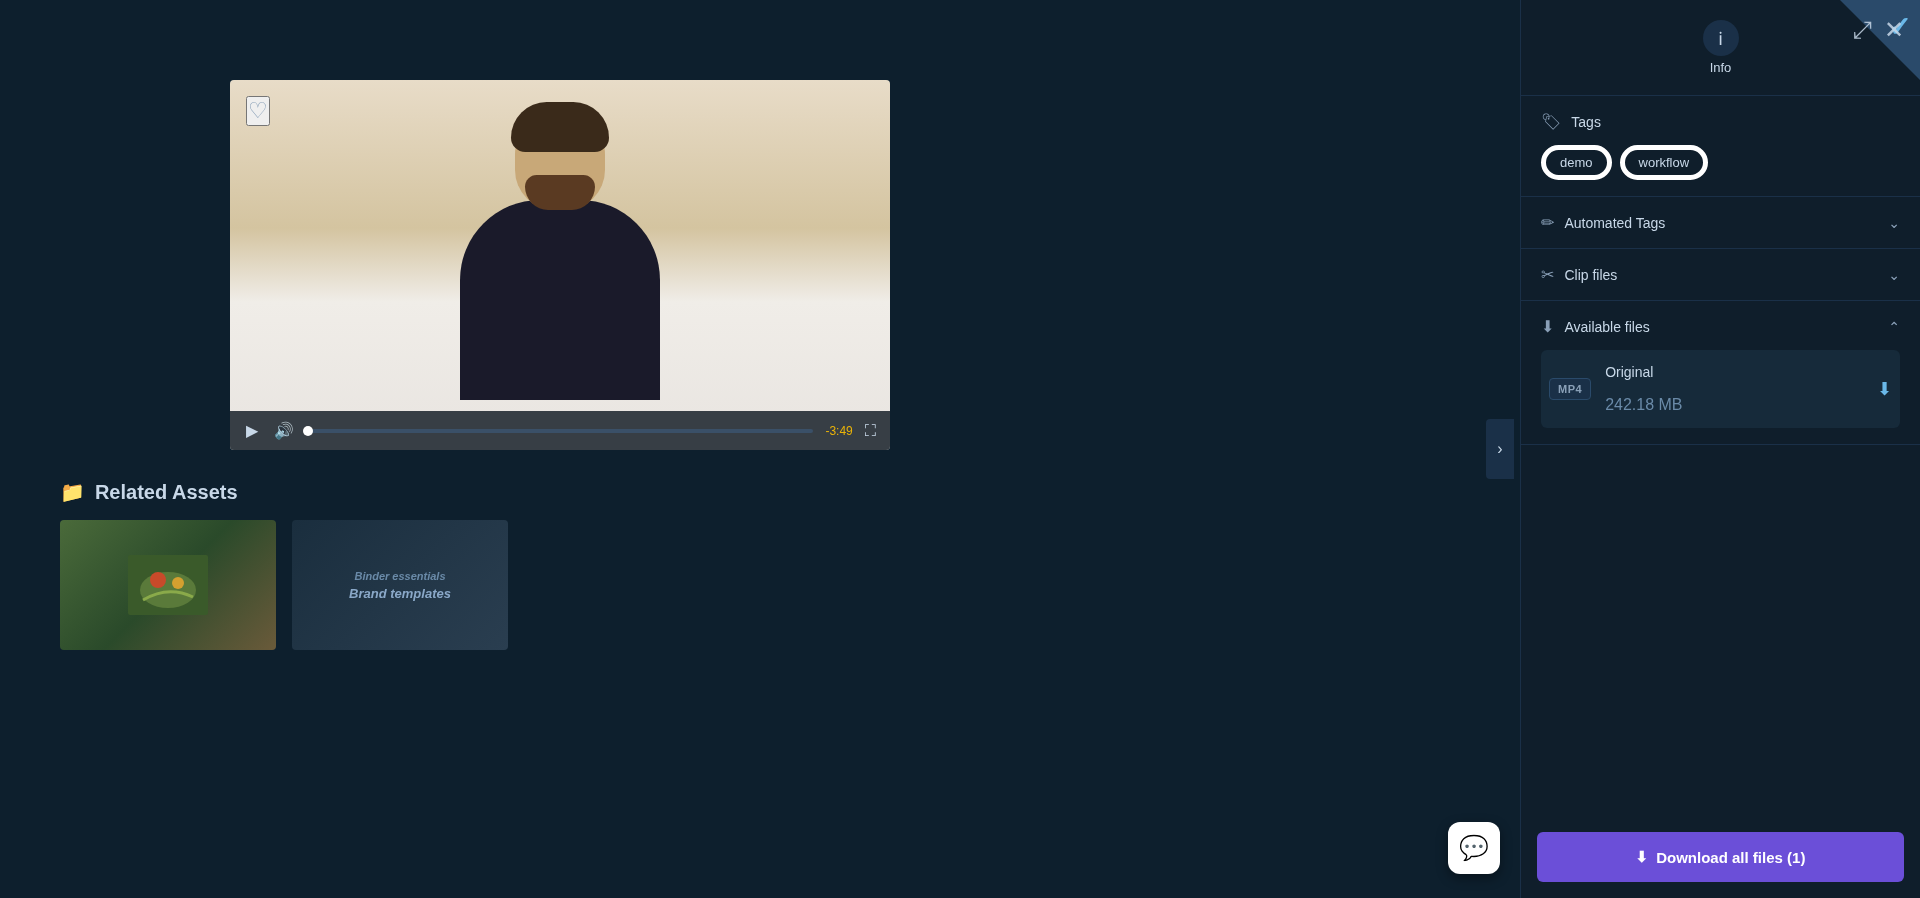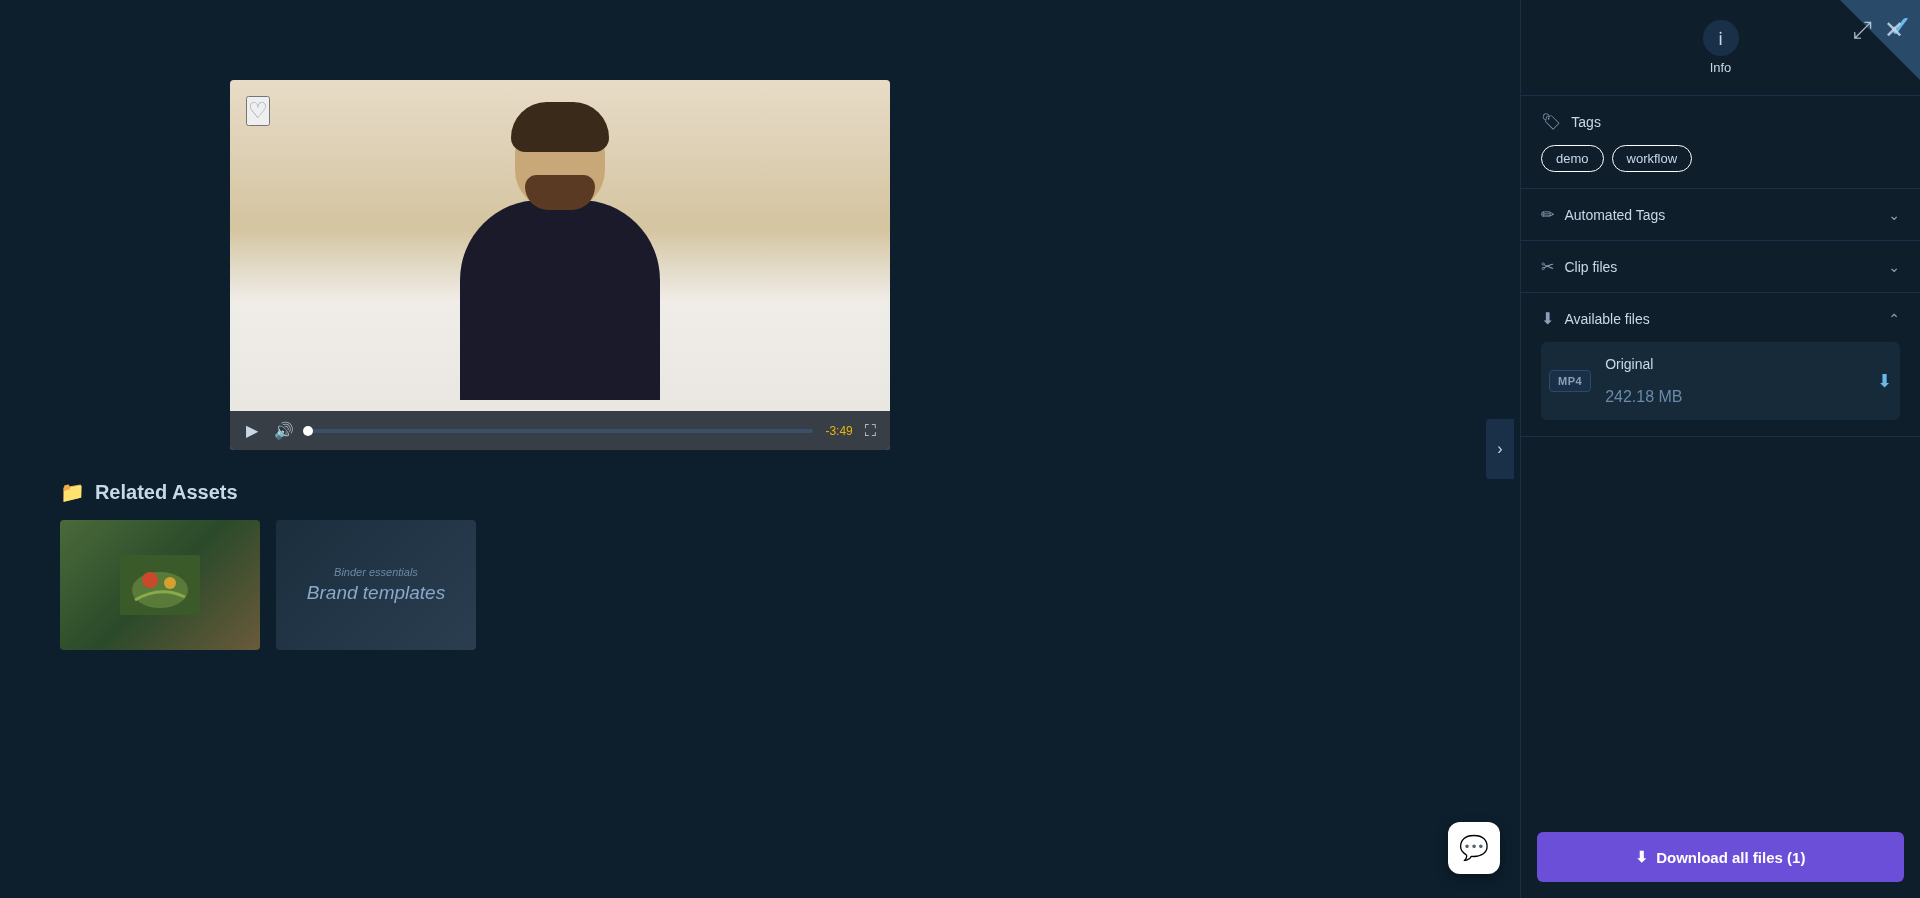--- a/index.html
+++ b/index.html
@@ -228,26 +228,27 @@
       font-size: 20px;
       font-weight: 600;
       color: #c8d8e8;
       text-align: right;
     }
     .related-assets-grid {
       display: flex;
       gap: 16px;
     }
     .asset-thumb {
-      width: 200px;
+      width: 216px;
       height: 130px;
       border-radius: 4px;
       overflow: hidden;
       background: #1a2e3e;
       cursor: pointer;
+      font-weight: bold;
     }
     .asset-thumb-food {
       background: linear-gradient(135deg, #4a6a3a 0%, #2a4a2a 50%, #6a5a3a 100%);
       width: 100%;
       height: 100%;
       display: flex;
       align-items: center;
       justify-content: center;
       font-size: 40px;
     }
@@ -371,21 +372,21 @@
 
     
     .tags-container {
       display: flex;
       flex-wrap: wrap;
       gap: 8px;
       margin-top: 14px;
     }
     .tag-pill {
       background: transparent;
-      border: 1px solid #ffffff;
+      border: 5px solid #ffffff;
       border-radius: 20px;
       padding: 5px 14px;
       font-size: 13px;
       color: #c8d8e8;
       cursor: pointer;
     }
 
     
     .file-row {
       display: flex;
@@ -535,21 +536,21 @@
             <circle cx="30" cy="25" r="8" fill="#c84a2a"></circle>
             <circle cx="50" cy="28" r="6" fill="#d4a030"></circle>
             <path d="M15 45 Q40 30 65 42" stroke="#8aaa4a" stroke-width="3" fill="none"></path>
           </svg>
         </div>
       </div>
       <div class="asset-thumb">
         <div class="asset-thumb-brand">
           <div style="text-align:center;">
             <div style="font-size:11px; color:#6a8aa8; margin-bottom:4px;">Binder essentials</div>
-            <div style="font-size:19px; color:#8aa8c8;">Brand templates</div>
+            <div style="font-size:13px; color:#8aa8c8;">Brand templates</div>
           </div>
         </div>
       </div>
     </div>
   </div>
 </div>
 
 <button class="arrow-right-btn">›</button>
 
 <div class="right-panel">

